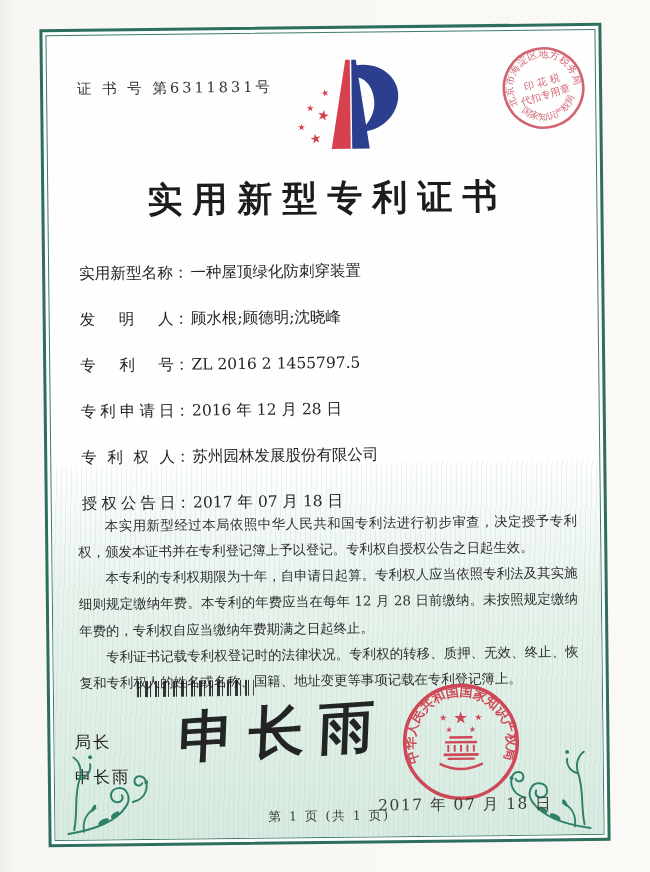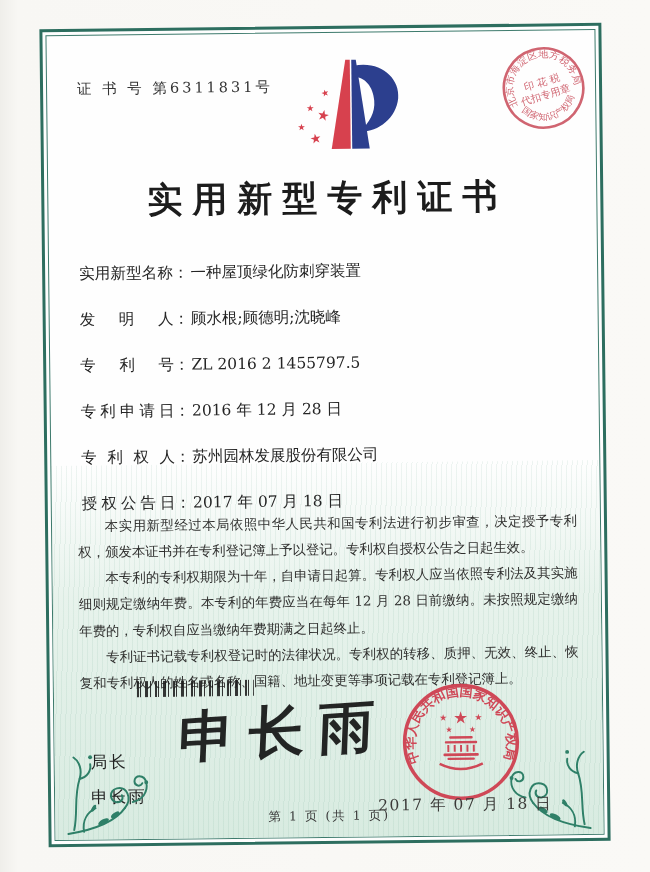--- a/index.html
+++ b/index.html
@@ -49,21 +49,21 @@
       #1c1c1c 0 2px, transparent 2px 3px,
       #1c1c1c 3px 4px, transparent 4px 8px,
       #1c1c1c 8px 11px, transparent 11px 13px,
       #1c1c1c 13px 14px, transparent 14px 18px);
   }
   .autograph{
     position:absolute;left:128px;top:664px;width:260px;
     font-size:56px;color:#141414;letter-spacing:14px;white-space:nowrap;
     transform:rotate(-3deg) skewX(-6deg);opacity:.92;font-weight:600;
   }
-  .signer{position:absolute;left:40px;top:700px;font-size:16.5px;color:#222;margin-top:20px;}
+  .signer{position:absolute;left:24px;top:700px;font-size:16.5px;color:#222;}
   .signer div{margin-bottom:13px;letter-spacing:2px;}
   .issue-seal{position:absolute;left:337px;top:641px;width:147px;height:147px;opacity:.95;}
   .seal-date{
     position:absolute;left:327px;top:767px;font-size:15.5px;letter-spacing:1.5px;color:#3b3a38;z-index:3;
   }
   .footer{
     position:absolute;left:0;bottom:16px;width:100%;text-align:center;
     font-size:12.5px;letter-spacing:2px;color:#3c3c3c;
   }
   .ornament{position:absolute;bottom:6px;width:112px;height:98px;}

